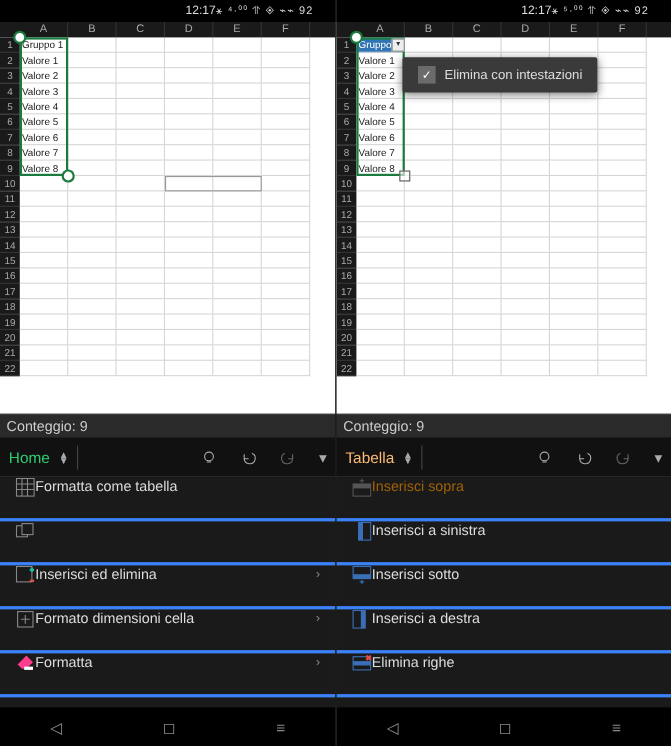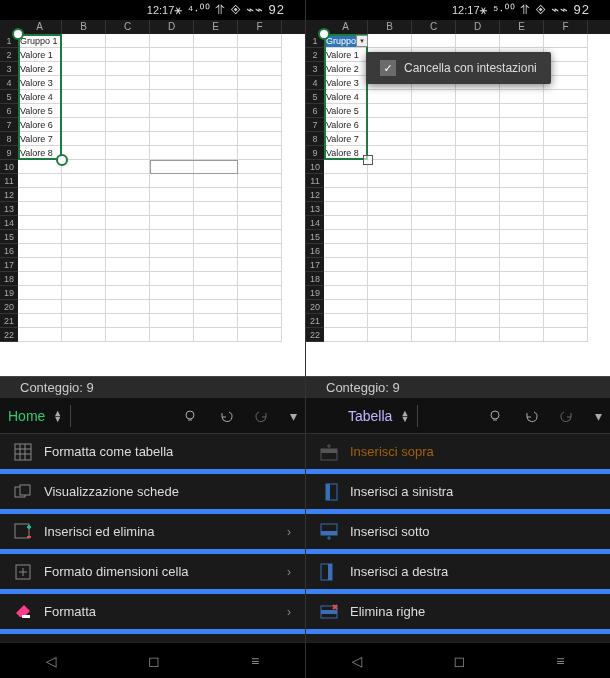--- a/index.html
+++ b/index.html
@@ -3,21 +3,21 @@
 <meta charset="utf-8">
 <style>
   * { box-sizing: border-box; margin: 0; padding: 0; }
   body { background: #000; font-family: -apple-system, sans-serif; font-size: 11px; color: #fff; }
   .container { display: flex; width: 610px; height: 678px; }
   .pane { width: 305px; height: 678px; position: relative; background: #000; display: flex; flex-direction: column; }
   .pane + .pane { border-left: 1px solid #333; }
 
   
   .statusbar { height: 20px; display: flex; justify-content: flex-end; align-items: center; padding: 0 20px; color: #ddd; font-size: 11px; }
-  .status-icons { font-size: 13px; letter-spacing: 1px; }
+  .status-icons { font-size: 10px; letter-spacing: 1px; }
 
   
   .sheet-wrap { background: #fff; height: 356px; display: flex; flex-direction: column; }
   .colhdr { display: flex; background: #1a1a1a; color: #aaa; }
   .rowhdr-spacer { width: 18px; height: 14px; background: #1a1a1a; }
   .colcell { flex: 0 0 44px; height: 14px; border-right: 1px solid #333; text-align: center; font-size: 10px; line-height: 14px; }
   .rows { flex: 1; overflow: hidden; }
   .row { display: flex; height: 14px; }
   .rowhdr { flex: 0 0 18px; background: #1a1a1a; color: #aaa; text-align: center; font-size: 9px; line-height: 14px; border-bottom: 1px solid #333; }
   .cell { flex: 0 0 44px; height: 14px; border-right: 1px solid #d6d6d6; border-bottom: 1px solid #d6d6d6; font-size: 9px; color: #222; padding-left: 2px; line-height: 14px; overflow: hidden; }
@@ -28,34 +28,34 @@
   
   .th-style { background: #2f75b5; color: #fff; }
   .dropdown-arrow { position: absolute; width: 12px; height: 12px; background: #eee; border: 1px solid #888; font-size: 7px; text-align: center; line-height: 10px; color: #333; }
   .handle-sq { position: absolute; width: 10px; height: 10px; background: rgba(255,255,255,0.6); border: 1px solid #555; }
 
   
   .tooltip { position: absolute; background: #3a3a3a; padding: 8px 14px; display: flex; align-items: center; gap: 8px; border-radius: 2px; color: #ddd; font-size: 12px; box-shadow: 0 2px 8px rgba(0,0,0,0.5); }
   .checkbox { width: 16px; height: 16px; background: #6b6b6b; display: flex; align-items: center; justify-content: center; color: #fff; font-size: 11px; }
 
   
-  .countbar { background: #2a2a2a; color: #ccc; height: 22px; line-height: 22px; padding-left: 20px; font-size: 13px; border-top: 1px solid #444; }
+  .countbar { background: #2a2a2a; color: #ccc; height: 22px; line-height: 22px; padding-left: 6px; font-size: 13px; border-top: 1px solid #444; }
 
   
   .ribbon { background: #111; height: 36px; display: flex; align-items: center; padding: 0 8px; gap: 8px; border-bottom: 1px solid #333; }
   .ribbon-name { font-size: 14px; }
   .green { color: #2ecc71; }
-  .white { color: #c4b5fd; margin-left: 34px; }
+  .white { color: #fdba74; }
   .rib-sep { width: 1px; height: 22px; background: #444; }
   .rib-icons { margin-left: auto; display: flex; gap: 20px; align-items: center; color: #aaa; font-size: 14px; }
   .chevrons { font-size: 9px; color: #aaa; line-height: 6px; }
 
   
   .menu { background: #1a1a1a; flex: 1; }
-  .menu-item { height: 40px; display: flex; align-items: center; padding: 0 14px; color: #ddd; font-size: 13px; border-bottom: 5px solid #3b82f6; gap: 12px; }
+  .menu-item { height: 40px; display: flex; padding: 0 14px; color: #ddd; font-size: 13px; border-bottom: 3px solid #3b82f6; }
   .menu-item.disabled { color: #a16207; }
   .menu-item .chev { margin-left: auto; color: #888; font-size: 12px; }
   .menu-icon { width: 18px; height: 18px; display: inline-flex; align-items: center; justify-content: center; }
 
   
   .navbar { height: 36px; display: flex; justify-content: space-around; align-items: center; color: #888; font-size: 14px; border-top: 1px solid #222; }
 
   
   svg { display: block; }
 </style>
@@ -325,21 +325,20 @@
           </span>
           <span>Formatta come tabella</span>
         </div>
         <div class="menu-item">
           <span class="menu-icon">
             <svg width="18" height="18">
               <rect x="1" y="4" width="10" height="10" fill="none" stroke="#888"></rect>
               <rect x="6" y="2" width="10" height="10" fill="#1a1a1a" stroke="#888"></rect>
             </svg>
           </span>
-          <span>Visualizzazione schede</span>
         </div>
         <div class="menu-item">
           <span class="menu-icon">
             <svg width="18" height="18">
               <rect x="1" y="1" width="14" height="14" fill="none" stroke="#888"></rect>
               <line x1="13" y1="4" x2="17" y2="4" stroke="#1abc9c" stroke-width="2"></line>
               <line x1="15" y1="2" x2="15" y2="6" stroke="#1abc9c" stroke-width="2"></line>
               <line x1="13" y1="14" x2="17" y2="14" stroke="#e74c3c" stroke-width="2"></line>
             </svg>
           </span>
@@ -589,21 +588,21 @@
               <div class="cell"></div>
             </div>
           </div>
         </div>
         <div class="sel" style="left:18px;top:14px;width:44px;height:126px"></div>
         <div class="handle" style="left:12px;top:8px"></div>
         <div class="handle-sq" style="left:57px;top:135px"></div>
         <div class="dropdown-arrow" style="left:50px;top:15px">▾</div>
         <div class="tooltip" style="left:60px;top:32px">
           <span class="checkbox">✓</span>
-          <span>Cancella con intestazioni</span>
+          <span>Elimina con intestazioni</span>
         </div>
       </div>
       <div class="countbar">Conteggio: 9</div>
       <div class="ribbon">
         <span class="ribbon-name white">Tabella</span>
         <span class="chevrons">▲<br>▼</span>
         <span class="rib-sep"></span>
         <div class="rib-icons">
           <span>
             <svg width="16" height="16">

